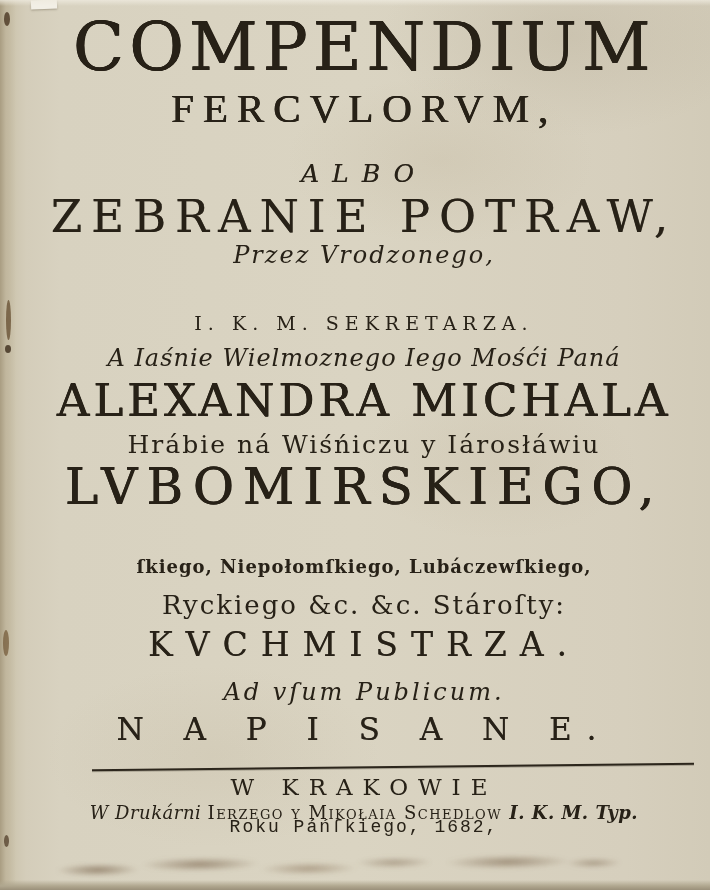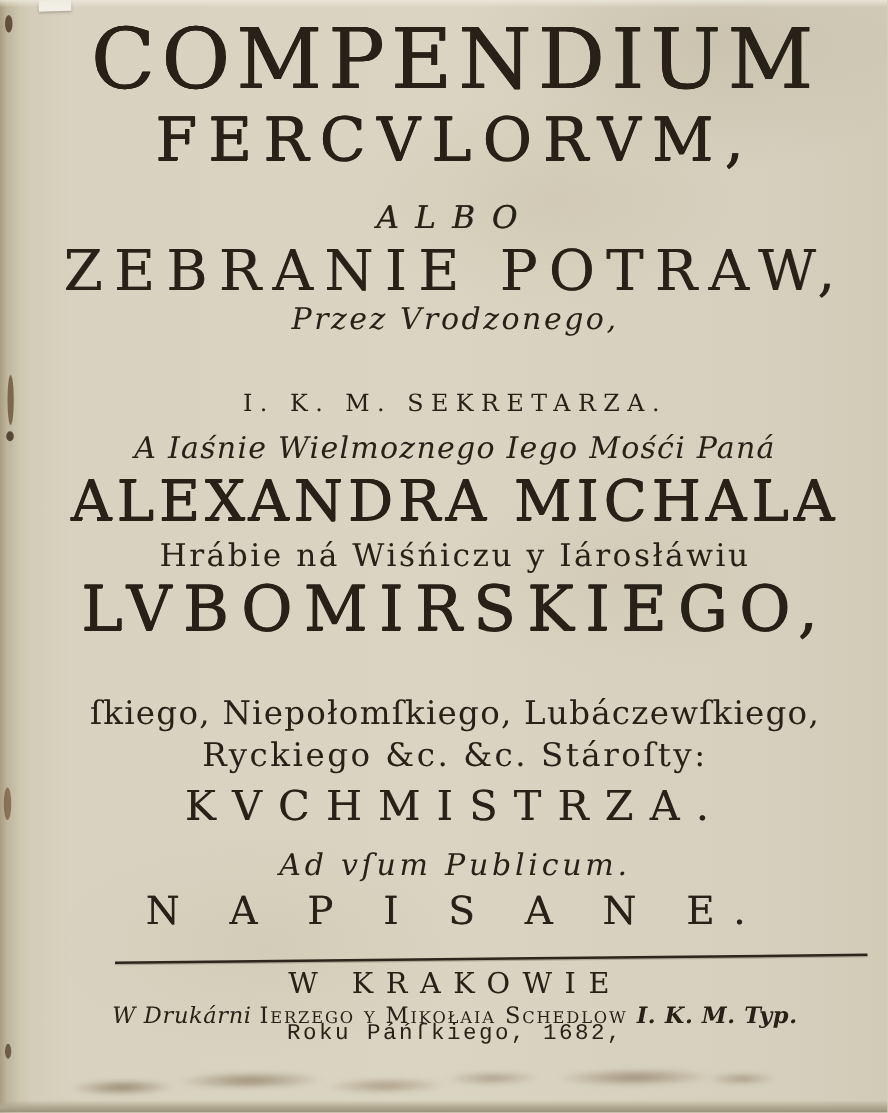--- a/index.html
+++ b/index.html
@@ -40,32 +40,32 @@
   }
   .content{position:absolute;left:22px;right:4px;top:0;bottom:0;}
   .line{
     position:absolute;left:0;right:0;text-align:center;
     color:#272117;white-space:nowrap;
   }
   .heavy{text-shadow:.6px 0 0 #272117, 0 .4px 0 #272117;}
   .soft{text-shadow:.3px 0 0 rgba(39,33,23,.7);}
   .it{font-style:italic;}
   .t-compendium{top:8px;font-size:67px;letter-spacing:5px;}
-  .t-ferculorum{top:84px;font-size:48px;letter-spacing:9px;}
+  .t-ferculorum{top:84px;font-size:41px;letter-spacing:9px;font-family:Liberation Serif, serif;}
   .t-albo{top:159px;font-size:25px;letter-spacing:13px;}
   .t-zebranie{top:190px;font-size:45px;letter-spacing:9px;}
   .t-przez{top:241px;font-size:24px;letter-spacing:2px;}
   .t-stanislawa{top:275px;font-size:28px;letter-spacing:8px;}
   .t-ikm{top:312px;font-size:19px;letter-spacing:6px;}
   .t-aiasnie{top:344px;font-size:24px;letter-spacing:1px;}
   .t-alexandra{top:374px;font-size:45px;letter-spacing:4px;}
   .t-hrabie{top:430px;font-size:25px;letter-spacing:2px;}
   .t-lubomirskiego{top:458px;font-size:50px;letter-spacing:9px;}
   .t-woiewody1{top:523px;font-size:26px;letter-spacing:1px;}
-  .t-woiewody2{top:556px;font-size:26px;letter-spacing:1px;}
+  .t-woiewody2{top:556px;font-size:18px;letter-spacing:1px;font-weight:bold;}
   .t-woiewody3{top:590px;font-size:26px;letter-spacing:2px;}
   .t-kuchmistrza{top:625px;font-size:33px;letter-spacing:13px;}
   .t-adusum{top:678px;font-size:24px;letter-spacing:3px;}
   .t-napisane{top:711px;font-size:31px;letter-spacing:15px;}
   .rule{
     position:absolute;top:766px;left:70px;width:602px;height:2px;
     background:#2c261c;transform:rotate(-.6deg);
     box-shadow:0 1px 0 rgba(44,38,28,.25);
   }
   .t-city{top:774px;font-size:23px;letter-spacing:10px;}

